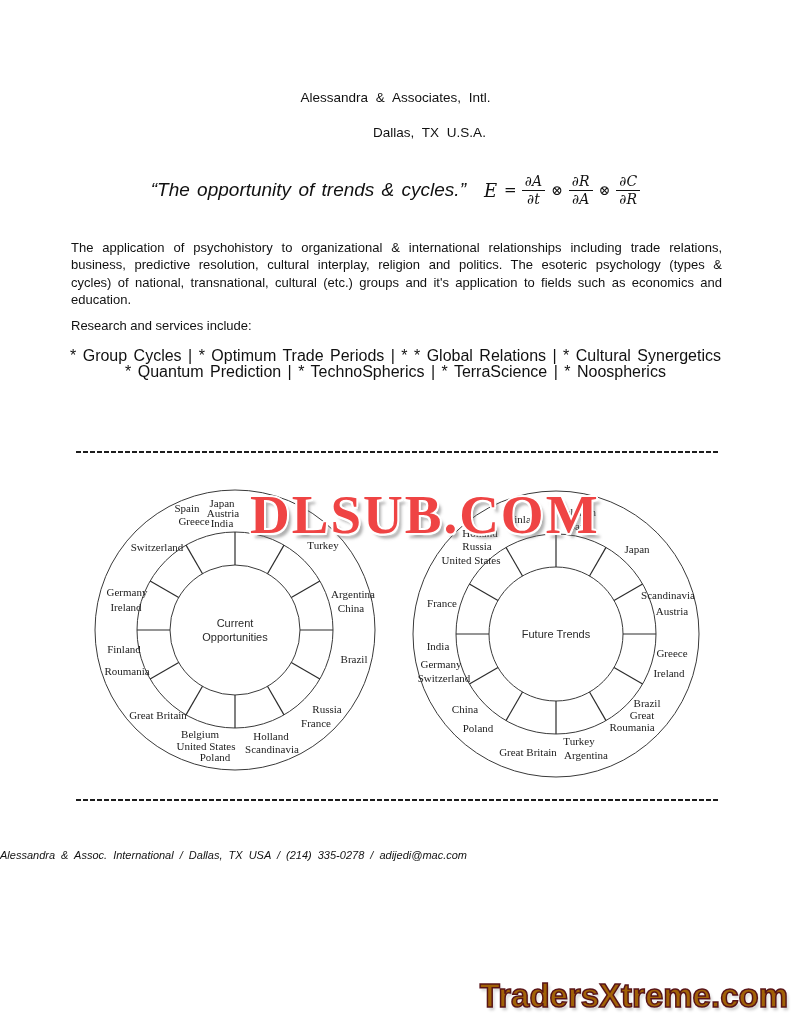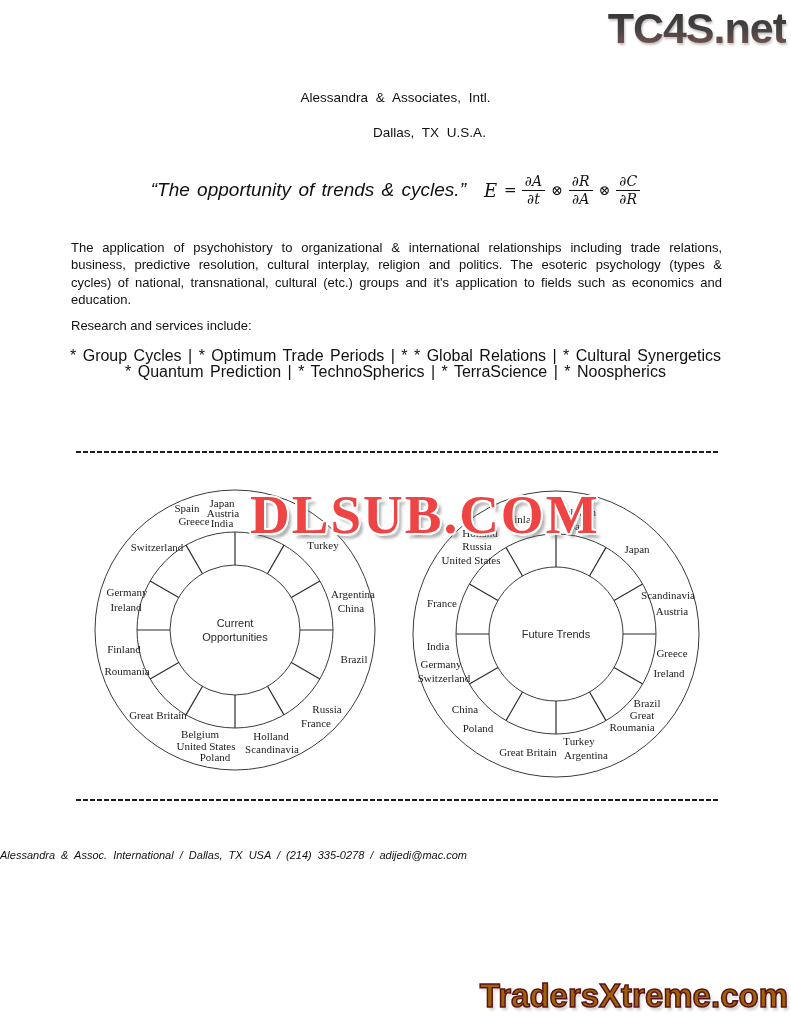--- a/index.html
+++ b/index.html
@@ -59,21 +59,20 @@
 
   .logo-bottom{position:absolute;right:3px;bottom:9px;font-size:33px;font-weight:bold;letter-spacing:0px;
     color:#a16207;-webkit-text-stroke:1.5px #571317;
     text-shadow:0 0 6px #ffffff,0 0 3px #ffffff,2px 3px 3px rgba(0,0,0,0.25);}
 </style>
 </head>
 <body>
 
 <div class="page">
 
-  <div class="logo-top">TC4S.net</div>
 
   <div class="company">Alessandra &amp; Associates, Intl.</div>
   <div class="location">Dallas, TX U.S.A.</div>
 
   <div class="tagline-row">
     <span class="quote">“The opportunity of trends &amp; cycles.”</span>
     <span class="formula">
       <span class="f-lhs">E</span>
       <span class="f-eq">=</span>
       <span class="frac">

